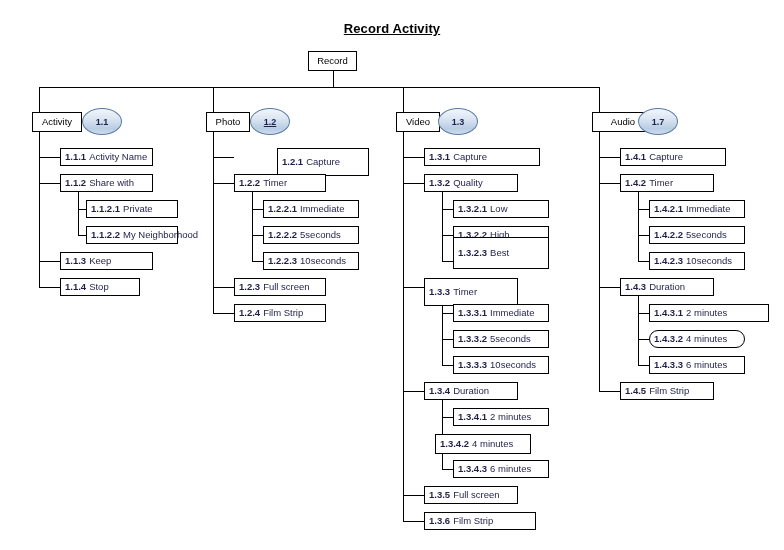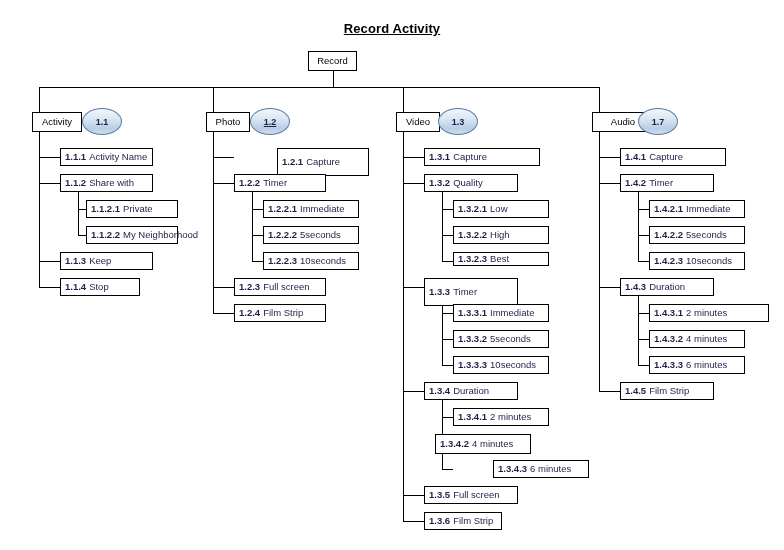--- a/index.html
+++ b/index.html
@@ -216,21 +216,21 @@
       </div>
       <div class="node" style="left: 424px; top: 174px; width: 94px; height: 18px;">
         <span class="inner"><span class="num">1.3.2</span><span class="lbl">Quality</span></span>
       </div>
       <div class="node" style="left: 453px; top: 200px; width: 96px; height: 18px;">
         <span class="inner"><span class="num">1.3.2.1</span><span class="lbl">Low</span></span>
       </div>
       <div class="node" style="left: 453px; top: 226px; width: 96px; height: 18px;">
         <span class="inner"><span class="num">1.3.2.2</span><span class="lbl">High</span></span>
       </div>
-      <div class="node" style="left: 453px; top: 252px; width: 96px; height: 14px;">
+      <div class="node" style="left: 453px; top: 237px; width: 96px; height: 32px;">
         <span class="inner"><span class="num">1.3.2.3</span><span class="lbl">Best</span></span>
       </div>
       <div class="node" style="left: 424px; top: 278px; width: 94px; height: 28px;">
         <span class="inner"><span class="num">1.3.3</span><span class="lbl">Timer</span></span>
       </div>
       <div class="node" style="left: 453px; top: 304px; width: 96px; height: 18px;">
         <span class="inner"><span class="num">1.3.3.1</span><span class="lbl">Immediate</span></span>
       </div>
       <div class="node" style="left: 453px; top: 330px; width: 96px; height: 18px;">
         <span class="inner"><span class="num">1.3.3.2</span><span class="lbl">5seconds</span></span>
@@ -240,27 +240,27 @@
       </div>
       <div class="node" style="left: 424px; top: 382px; width: 94px; height: 18px;">
         <span class="inner"><span class="num">1.3.4</span><span class="lbl">Duration</span></span>
       </div>
       <div class="node" style="left: 453px; top: 408px; width: 96px; height: 18px;">
         <span class="inner"><span class="num">1.3.4.1</span><span class="lbl">2 minutes</span></span>
       </div>
       <div class="node" style="left: 435px; top: 434px; width: 96px; height: 20px;">
         <span class="inner"><span class="num">1.3.4.2</span><span class="lbl">4 minutes</span></span>
       </div>
-      <div class="node" style="left: 453px; top: 460px; width: 96px; height: 18px; margin-left: 40px;">
+      <div class="node" style="left: 453px; top: 460px; width: 96px; height: 18px;">
         <span class="inner"><span class="num">1.3.4.3</span><span class="lbl">6 minutes</span></span>
       </div>
       <div class="node" style="left: 424px; top: 486px; width: 94px; height: 18px;">
         <span class="inner"><span class="num">1.3.5</span><span class="lbl">Full screen</span></span>
       </div>
-      <div class="node" style="left: 424px; top: 512px; width: 78px; height: 18px;">
+      <div class="node" style="left: 424px; top: 512px; width: 112px; height: 18px;">
         <span class="inner"><span class="num">1.3.6</span><span class="lbl">Film Strip</span></span>
       </div>
       <div class="node header" style="left: 592px; top: 112px; width: 62px; height: 20px;">
         <span class="lbl">Audio</span>
       </div>
       <div class="badge" style="left: 638px; top: 108px; width: 40px; height: 27px;">1.7</div>
       <div class="node" style="left: 620px; top: 148px; width: 106px; height: 18px;">
         <span class="inner"><span class="num">1.4.1</span><span class="lbl">Capture</span></span>
       </div>
       <div class="node" style="left: 620px; top: 174px; width: 94px; height: 18px;">
@@ -274,21 +274,21 @@
       </div>
       <div class="node" style="left: 649px; top: 252px; width: 96px; height: 18px;">
         <span class="inner"><span class="num">1.4.2.3</span><span class="lbl">10seconds</span></span>
       </div>
       <div class="node" style="left: 620px; top: 278px; width: 94px; height: 18px;">
         <span class="inner"><span class="num">1.4.3</span><span class="lbl">Duration</span></span>
       </div>
       <div class="node" style="left: 649px; top: 304px; width: 120px; height: 18px;">
         <span class="inner"><span class="num">1.4.3.1</span><span class="lbl">2 minutes</span></span>
       </div>
-      <div class="node" style="left: 649px; top: 330px; width: 96px; height: 18px;">
+      <div class="node" style="left: 649px; top: 330px; width: 96px; height: 18px; border-radius: 9px;">
         <span class="inner"><span class="num">1.4.3.2</span><span class="lbl">4 minutes</span></span>
       </div>
       <div class="node" style="left: 649px; top: 356px; width: 96px; height: 18px;">
         <span class="inner"><span class="num">1.4.3.3</span><span class="lbl">6 minutes</span></span>
       </div>
       <div class="node" style="left: 620px; top: 382px; width: 94px; height: 18px;">
         <span class="inner"><span class="num">1.4.5</span><span class="lbl">Film Strip</span></span>
       </div>
     </div>
 

